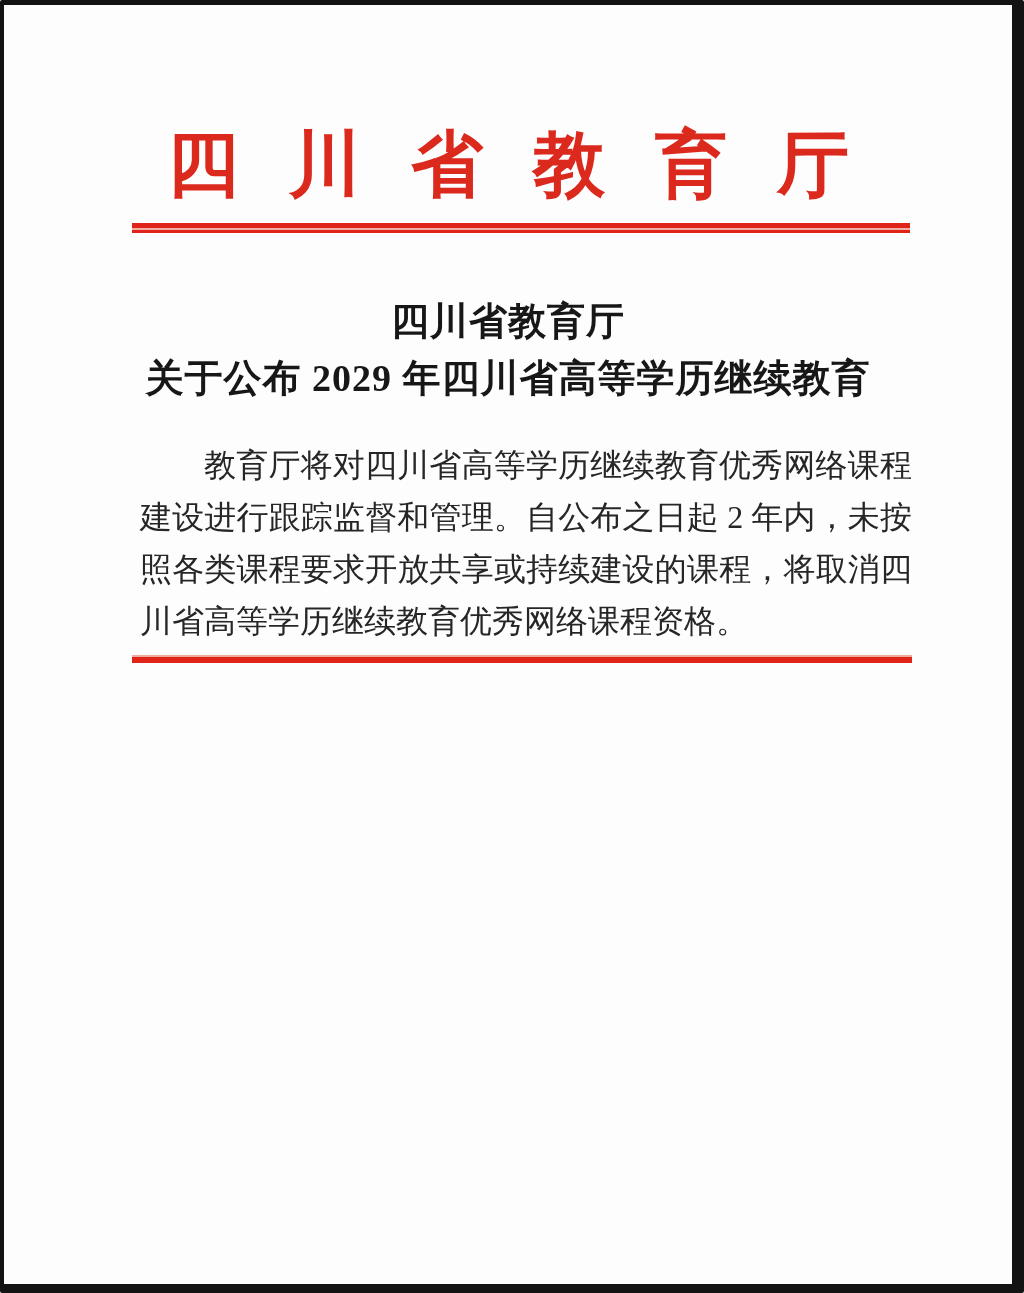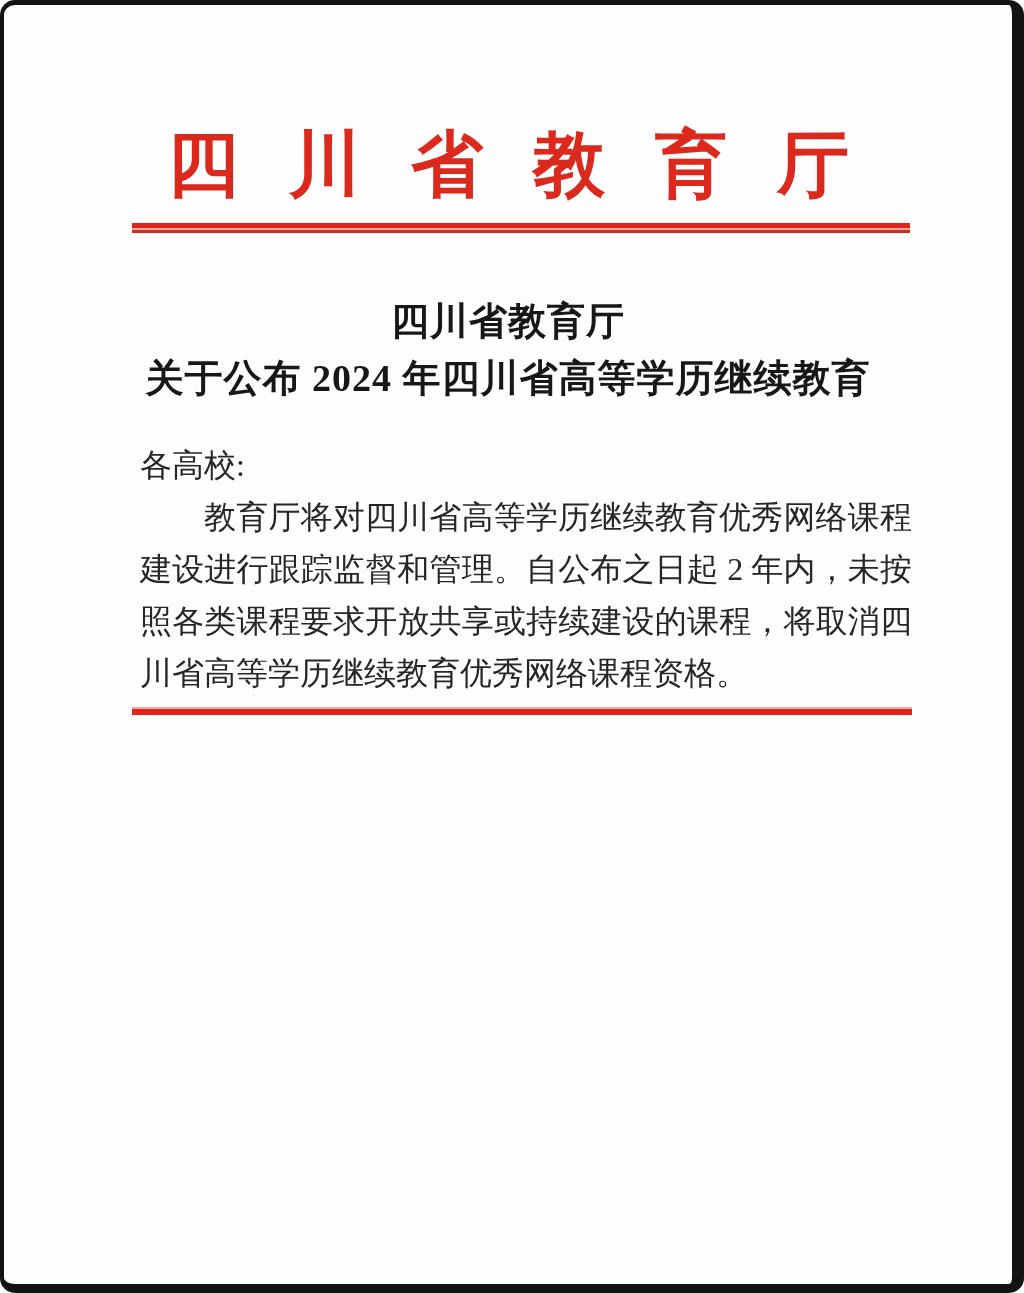--- a/index.html
+++ b/index.html
@@ -9,21 +9,21 @@
   }
   .page {
     position: relative;
     box-sizing: border-box;
     width: 1024px;
     height: 1293px;
     background: #fdfdfd;
     border-style: solid;
     border-color: #131313;
     border-width: 5px 12px 9px 4px;
-    border-radius: 15px;
+    border-radius: 2px;
     overflow: hidden;
     font-family: "Liberation Serif", "DejaVu Serif", serif;
     color: #222222;
   }
   
   .masthead {
     margin-top: 124px;
     font-size: 72px;
     line-height: 72px;
     font-weight: 700;
@@ -84,23 +84,22 @@
 <body>
 
 <div class="page">
 
   <div class="masthead">四川省教育厅</div>
 
   <div class="rule-top"></div>
 
   <div class="doc-title">
     <div>四川省教育厅</div>
-    <div>关于公布 2024 年四川省高等学历继续教育</div>
+    <div>关于公布 2029 年四川省高等学历继续教育</div>
   </div>
 
   <div class="body-text">
-    <p class="salutation">各高校:</p>
     <p>教育厅将对四川省高等学历继续教育优秀网络课程建设进行跟踪监督和管理。自公布之日起 2 年内，未按照各类课程要求开放共享或持续建设的课程，将取消四川省高等学历继续教育优秀网络课程资格。</p>
   </div>
 
   <div class="rule-bottom"></div>
 
 </div>
 
 </body></html>

